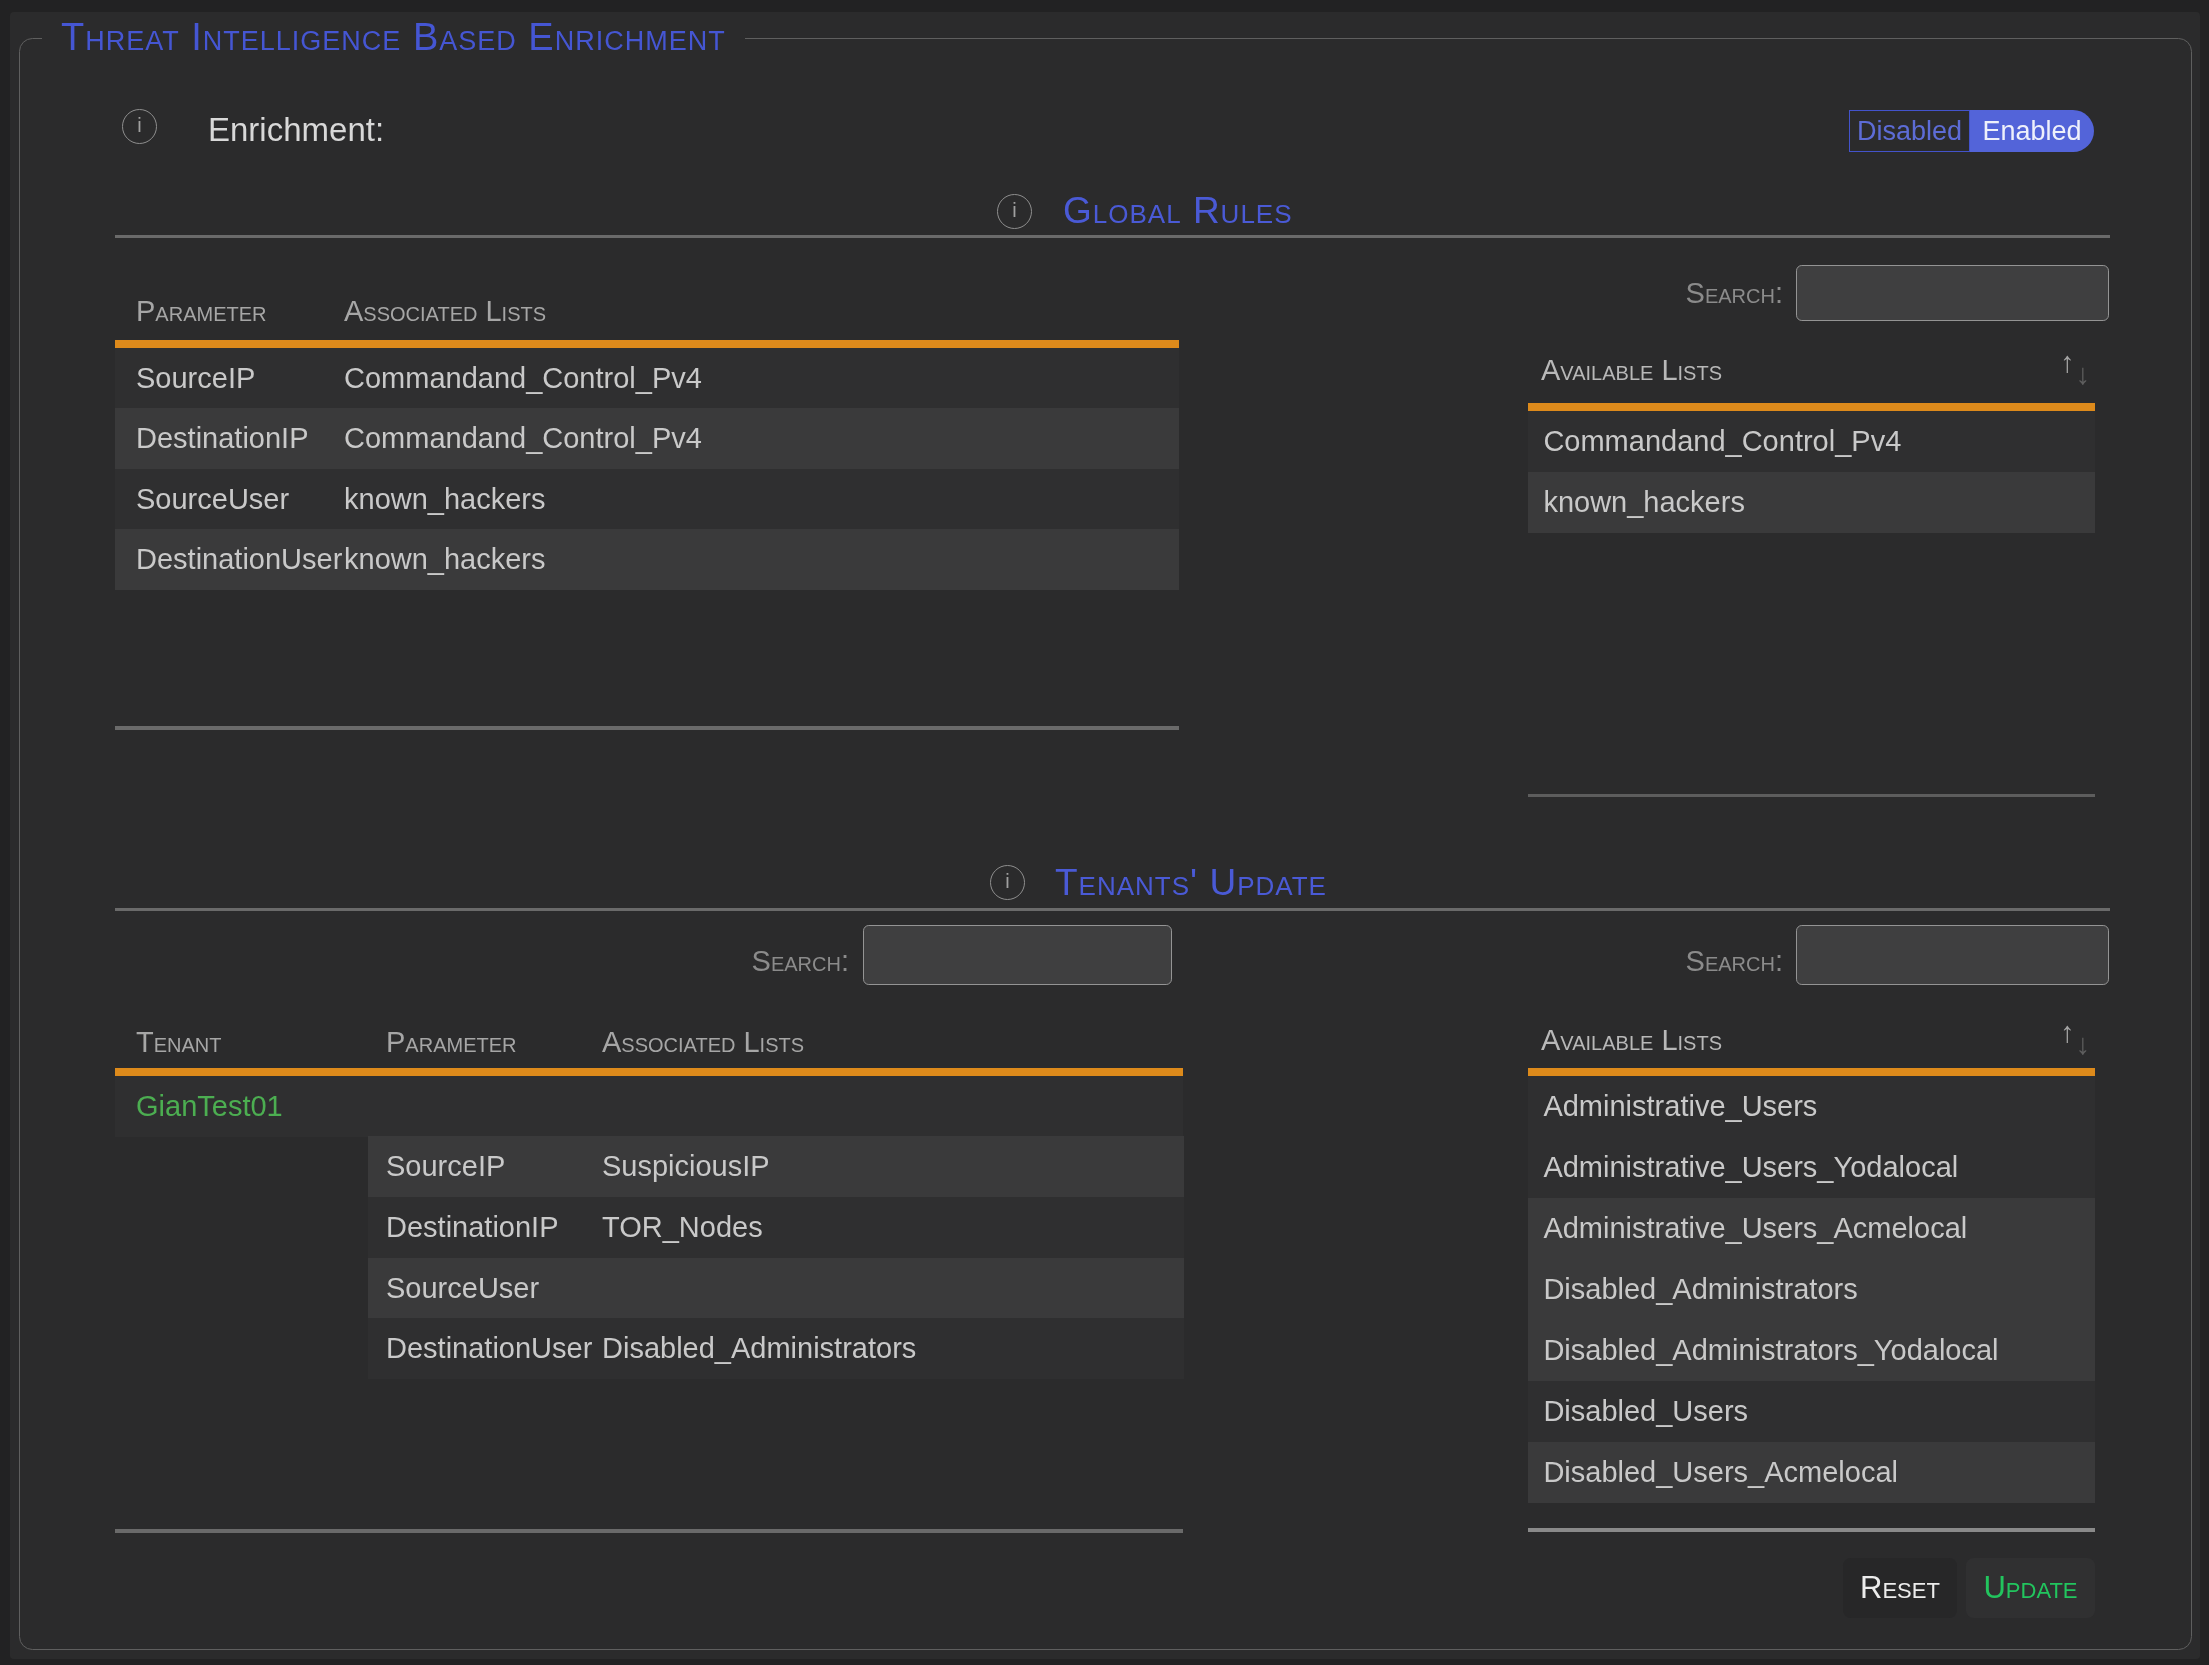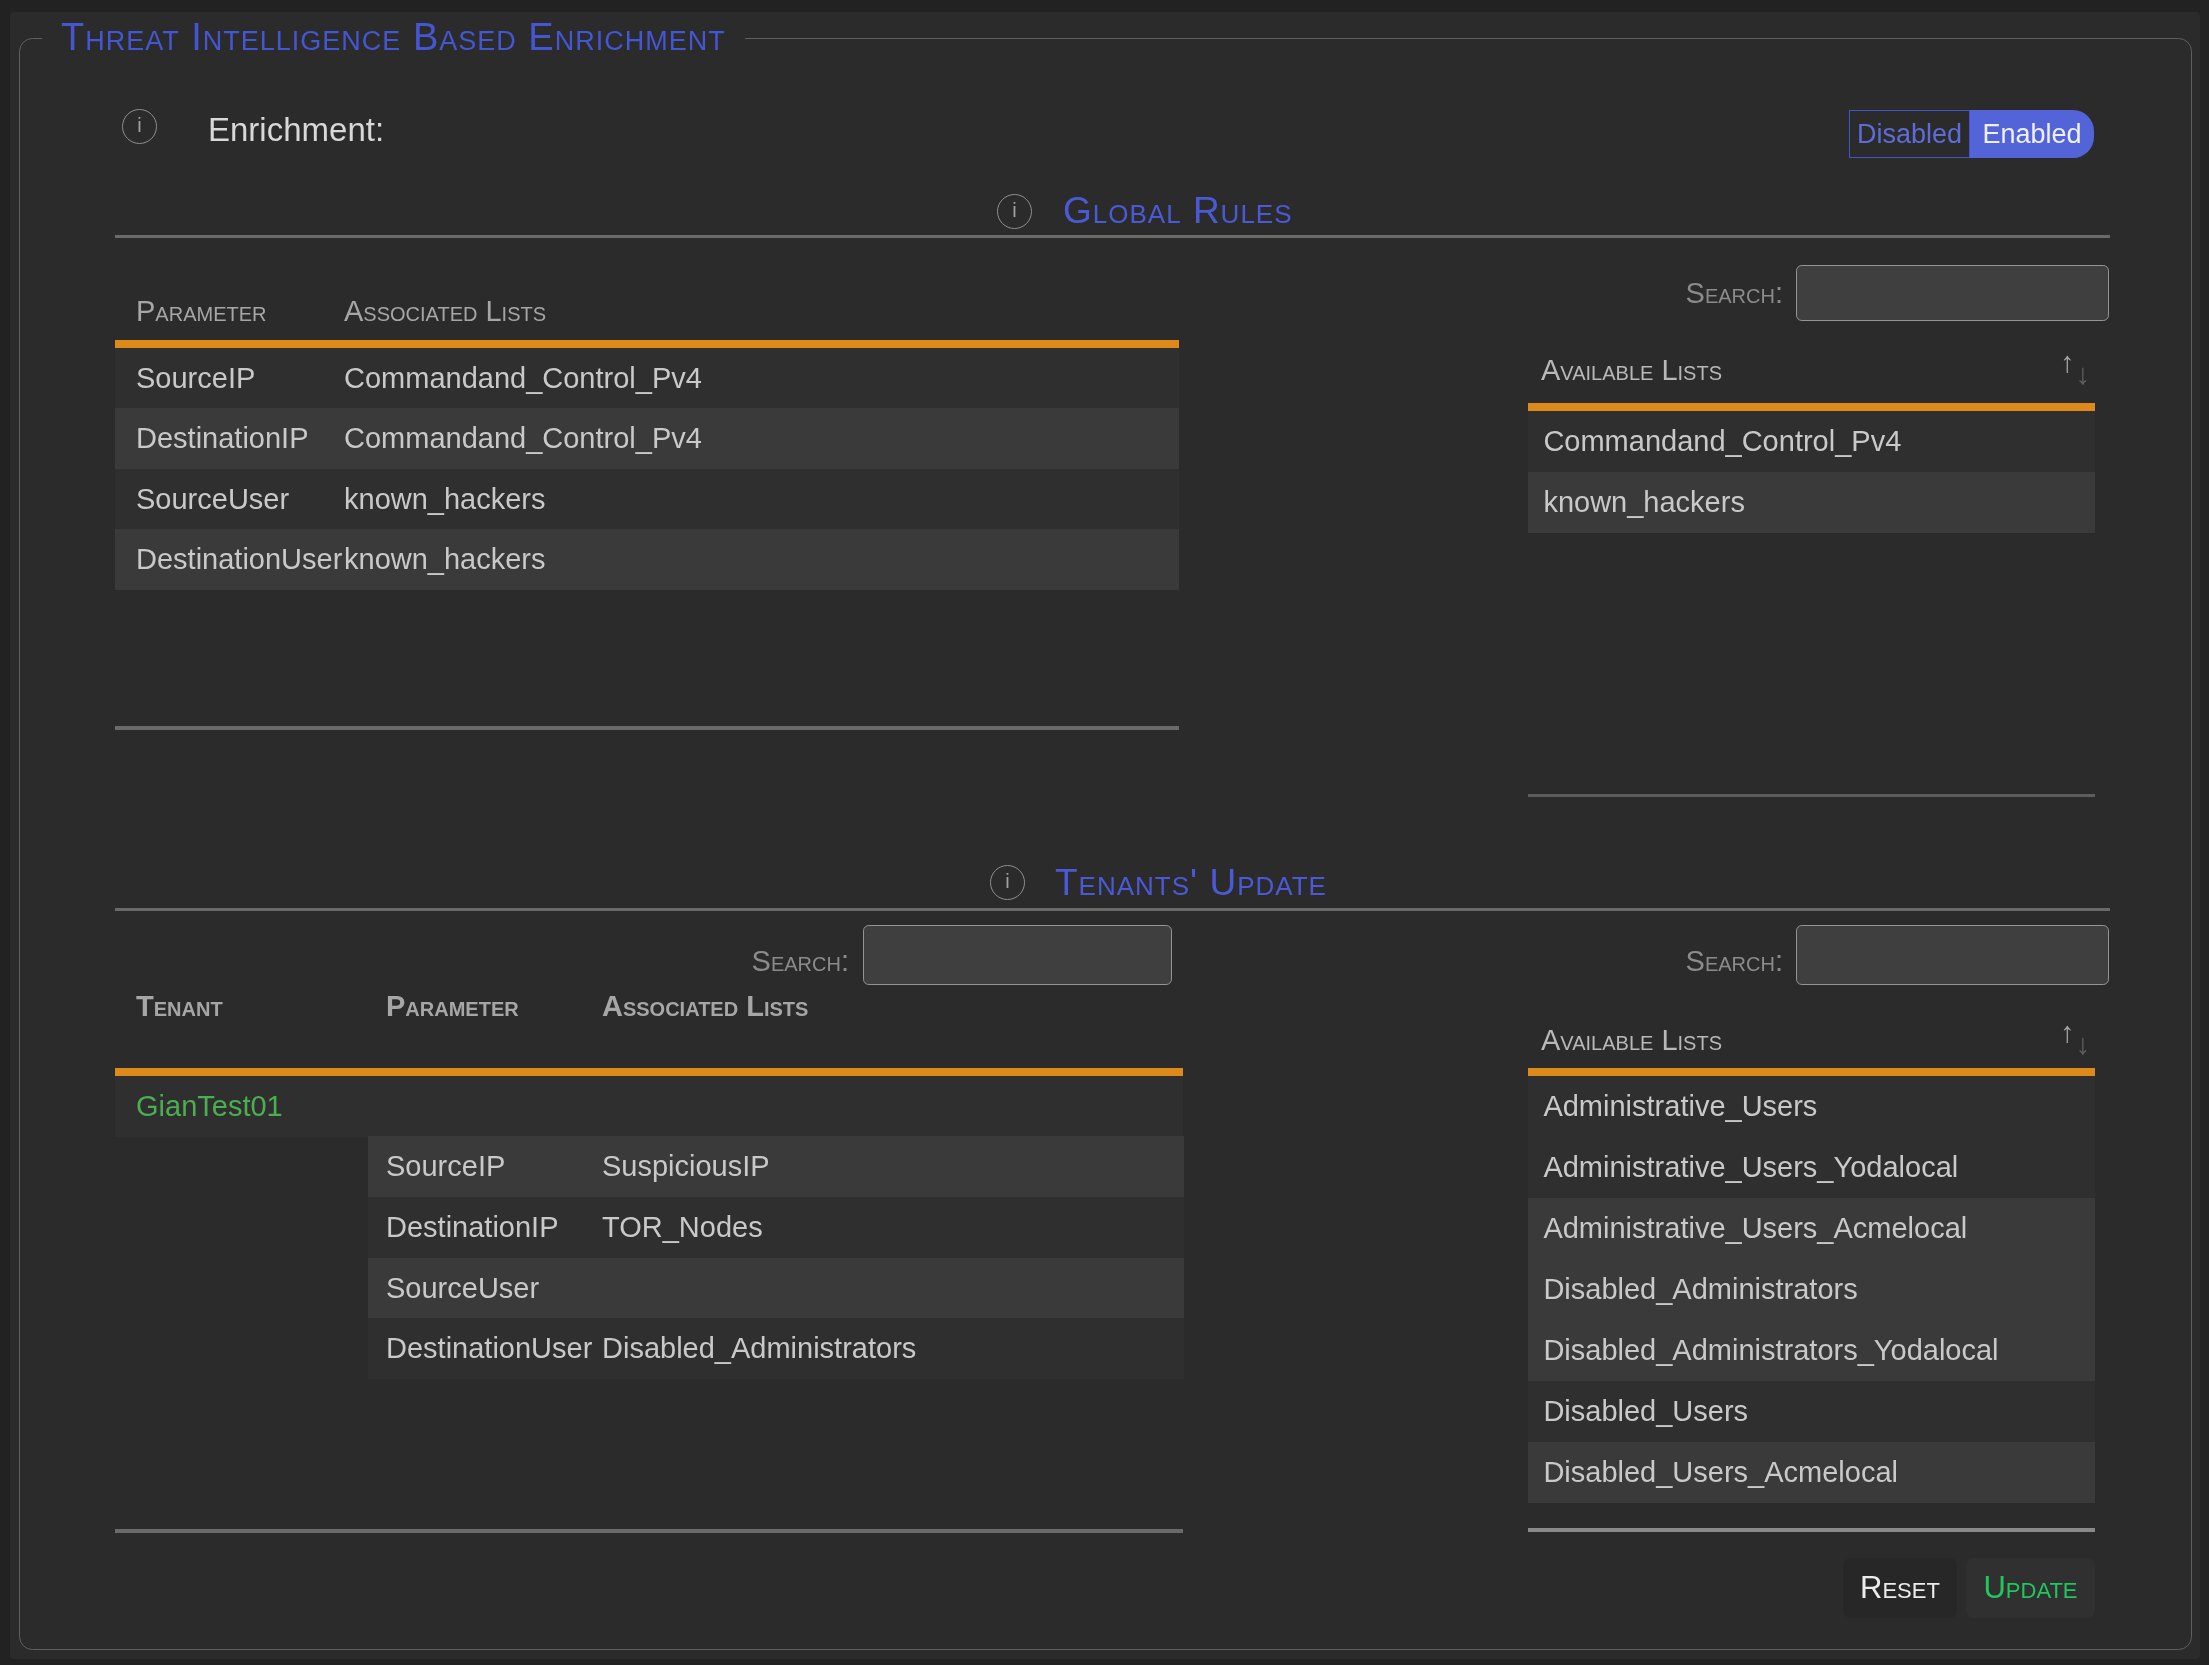--- a/index.html
+++ b/index.html
@@ -28,21 +28,21 @@
   }
 
   .info-icon {
     width:35px; height:35px; border:1.9px solid #8e8e8e; border-radius:50%;
     color:#a0a0a0; font-size:20px; text-align:center; line-height:31px;
   }
   .enrich-label { left:208px; top:111px; font-size:33px; color:#d8d8d8; }
 
   .toggle { left:1849px; top:110px; height:42px; display:flex; }
   .toggle .opt {
-    height:48px; display:flex; align-items:center; justify-content:center;
+    height:42px; display:flex; align-items:center; justify-content:center;
     font-size:27px; cursor:pointer;
   }
   .toggle .opt.off {
     width:121px; border:1.9px solid #4353cb; color:#5d6cd6; background:transparent;
   }
   .toggle .opt.on {
     width:124px; background:#5364d9; color:#eef0fb;
     border-radius:0 21px 21px 0;
   }
 
@@ -151,21 +151,21 @@
 
   <div class="abs info-icon" style="left:990px; top:865px;">i</div>
   <div class="abs section-head sc" style="left:1055px; top:862px;">Tenants' Update</div>
   <div class="abs divider" style="left:115px; top:908px; width:1995px;"></div>
 
   <div class="abs search-label sc" style="left:672px; top:945px; width:177px;">Search:</div>
   <input class="abs search-input" style="left: 863px; top: 925px; width: 309px; height: 60px;">
   <div class="abs search-label sc" style="left:1585px; top:945px; width:198px;">Search:</div>
   <input class="abs search-input" style="left: 1796px; top: 925px; width: 313px; height: 60px;">
 
-  <div class="abs row63 t-head" style="top:976px; background:transparent; cursor:default;font-weight:bold;">
+  <div class="abs row63 t-head" style="top:1012px; background:transparent; cursor:default;">
     <span class="th sc t-col-tenant">Tenant</span>
     <span class="th sc t-col-param">Parameter</span>
     <span class="th sc">Associated Lists</span>
   </div>
   <div class="abs orange-bar" style="left:115px; top:1068px; width:1068px;"></div>
 
   <div class="abs row63 t-row-full bg-d" style="top:1076px;">
     <span class="tenant-selected">GianTest01</span>
   </div>
   <div class="abs row63 t-sub bg-l" style="top:1136px;">

